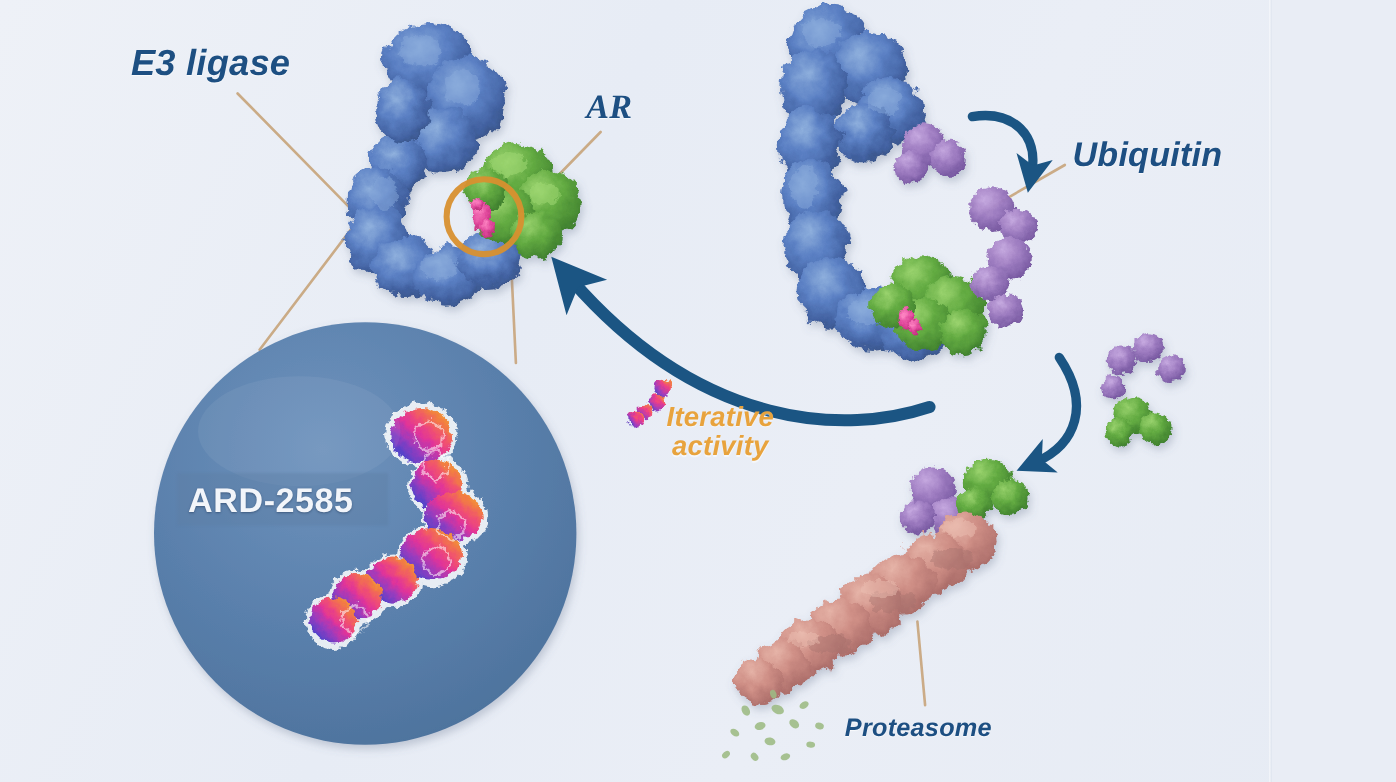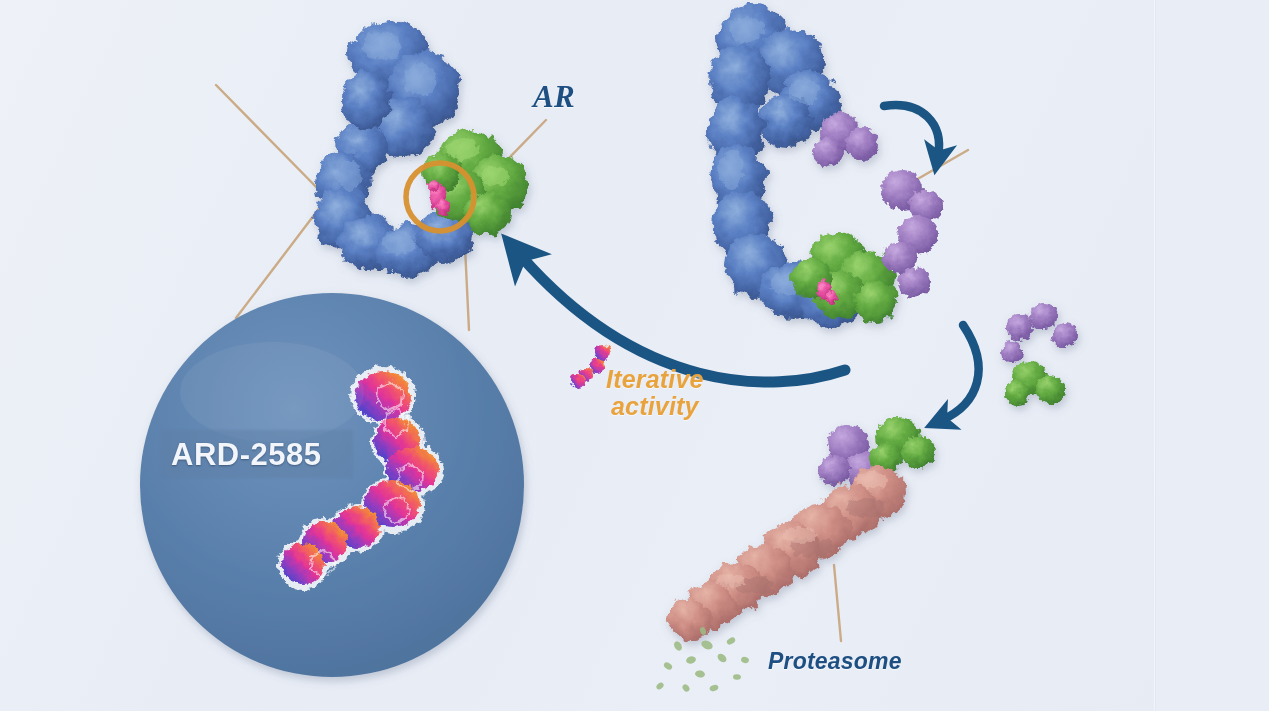--- a/index.html
+++ b/index.html
@@ -362,23 +362,25 @@
         <ellipse cx="586" cy="375" rx="7" ry="7"></ellipse>
         <ellipse cx="578" cy="381" rx="7" ry="7"></ellipse>
       </g>
     </g>
 
   </svg>
 
   <div id="seam2"></div>
   <div id="seam"></div>
 
+  <div class="lbl lbl-blue" id="lbl-e3">E3 ligase</div>
 
   <div class="lbl lbl-blue" id="lbl-ar">AR</div>
 
+  <div class="lbl lbl-blue" id="lbl-ubi">Ubiquitin</div>
 
   <div class="lbl lbl-blue" id="lbl-prot">Proteasome</div>
 
   <div class="lbl lbl-orange" id="lbl-iter">
     <div>Iterative</div>
     <div>activity</div>
   </div>
 
   <div id="ard-plate"></div>
   <div class="lbl lbl-white" id="lbl-ard">ARD-2585</div>

